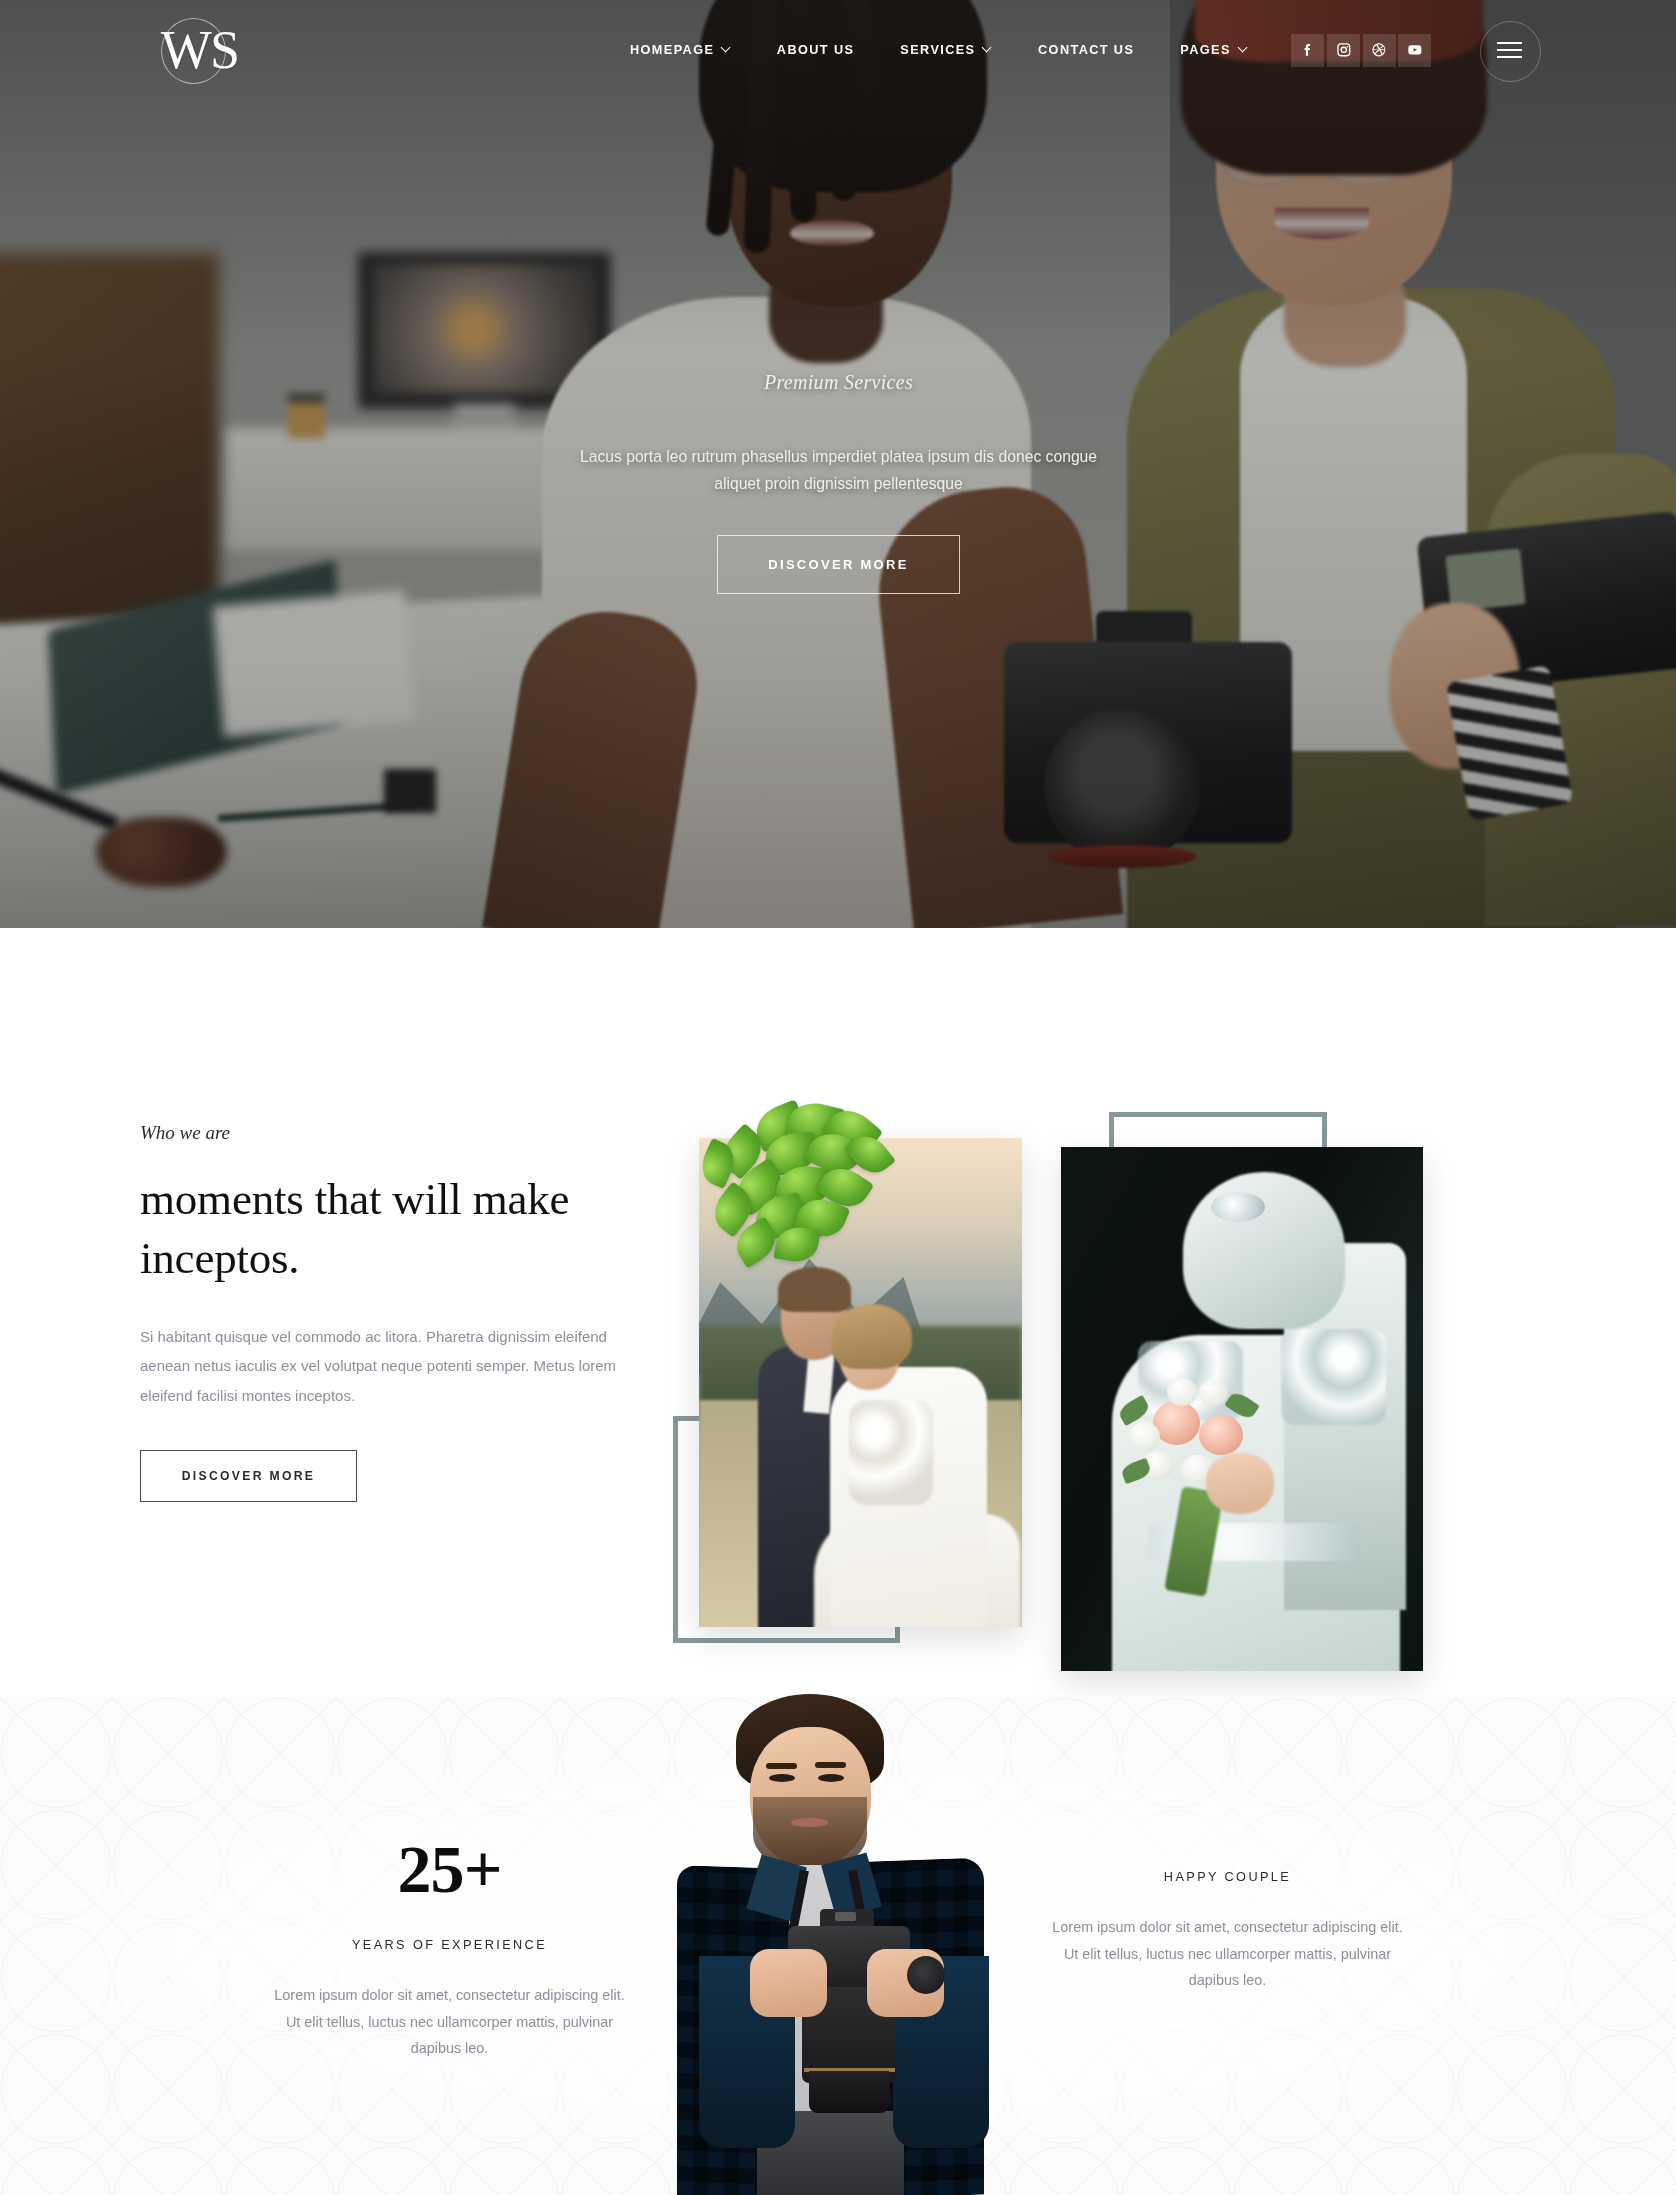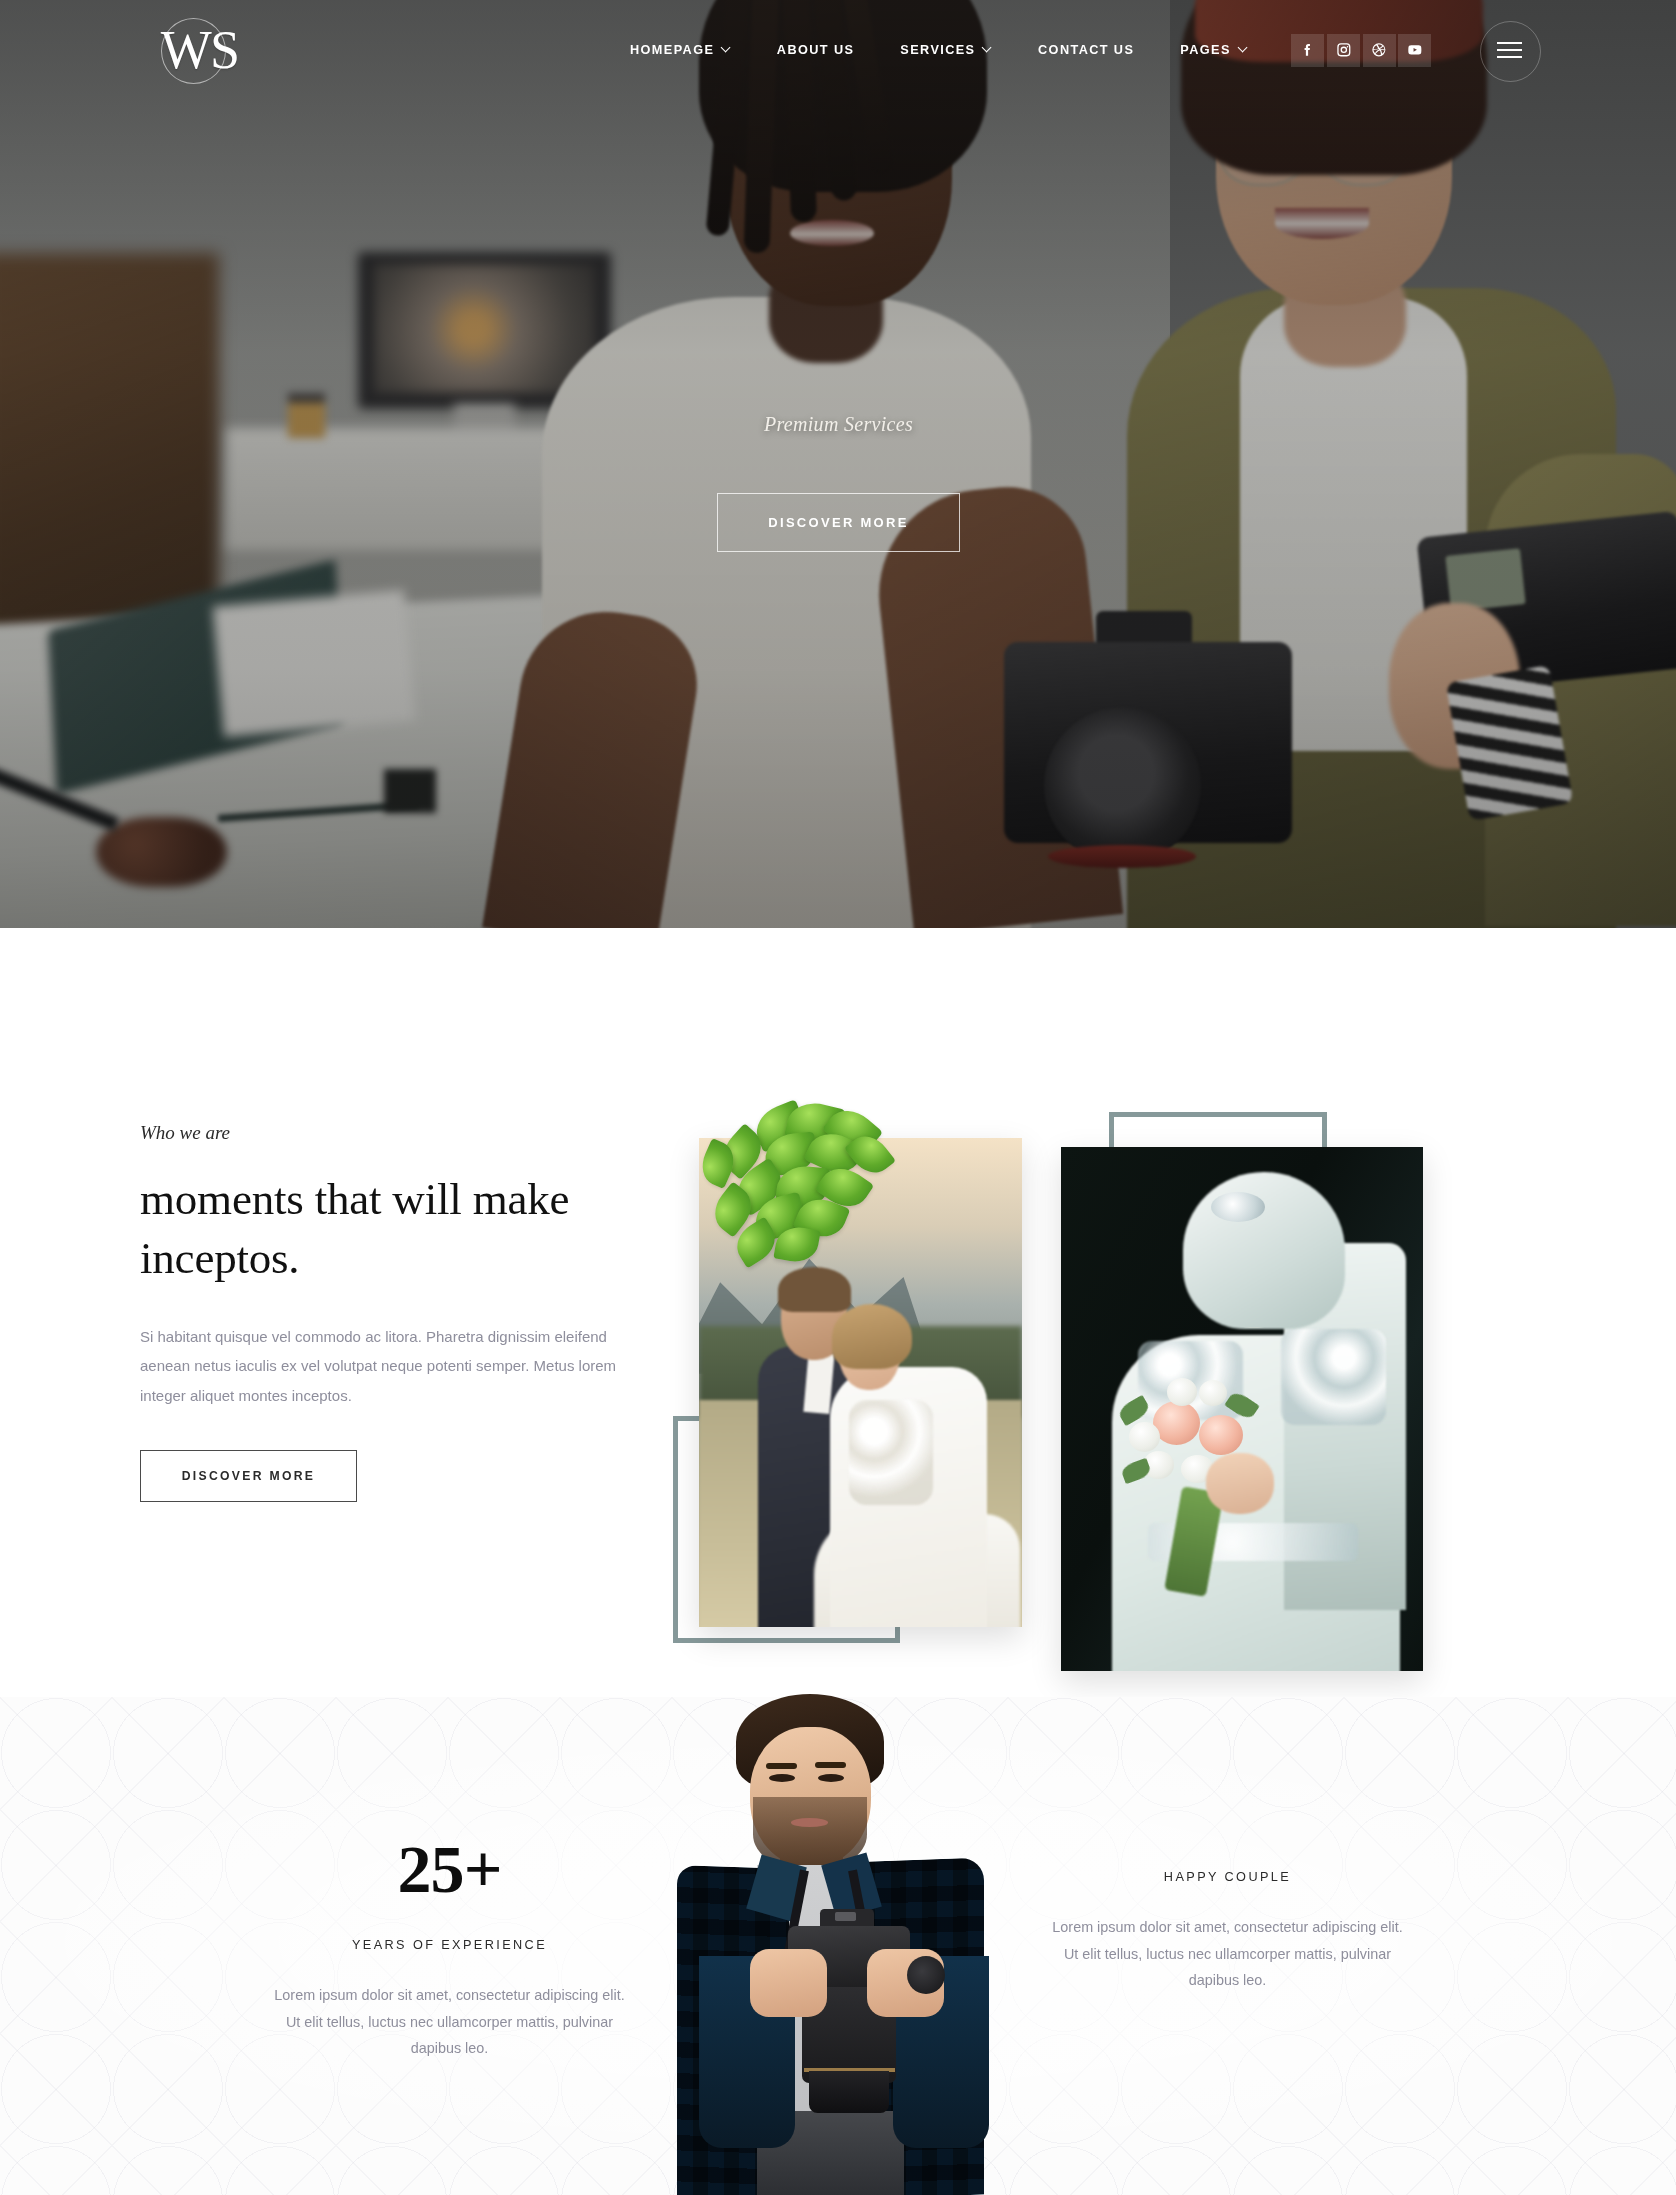--- a/index.html
+++ b/index.html
@@ -647,33 +647,37 @@
 
       <div class="burger">
         <span></span>
           <span></span>
           <span></span>
       </div>
     </header>
 
     <div class="hero-copy">
       <div class="eyebrow">Premium Services</div>
+      <p class="hero-sub">
+        <span>Lacus porta leo rutrum phasellus imperdiet platea ipsum dis donec congue</span><br>
+        <span>aliquet proin dignissim pellentesque</span>
+      </p>
       <button class="btn-ghost">DISCOVER MORE</button>
     </div>
   </section>
 
   <section class="about">
     <div class="about-inner">
       <div class="about-left">
         <div class="kicker">Who we are</div>
         <h2 class="about-title">
           <div>moments that will make</div>
           <div>inceptos.</div>
         </h2>
-        <p class="about-body">Si habitant quisque vel commodo ac litora. Pharetra dignissim eleifend aenean netus iaculis ex vel volutpat neque potenti semper. Metus lorem integer aliquet montes inceptos.</p>
+        <p class="about-body">Si habitant quisque vel commodo ac litora. Pharetra dignissim eleifend aenean netus iaculis ex vel volutpat neque potenti semper. Metus lorem eleifend facilisi montes inceptos.</p>
         <button class="btn-outline">DISCOVER MORE</button>
       </div>
 
       <div class="collage">
         <div class="frame frame-a"></div>
         <div class="frame frame-b"></div>
 
         <div class="ph ph-couple">
           <div class="pc-sky"></div>
           <div class="pc-mtn"></div>

